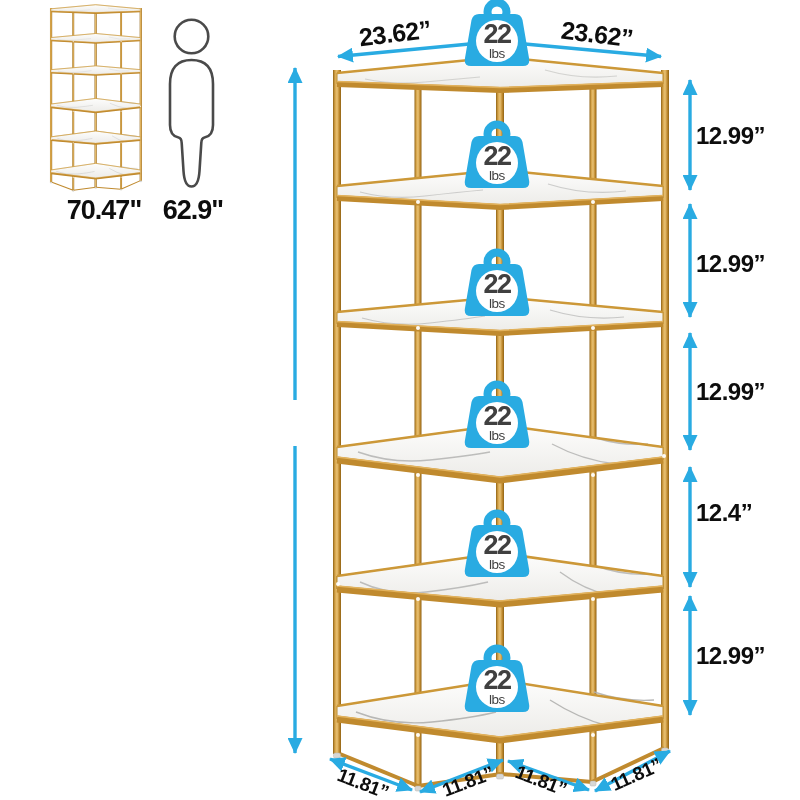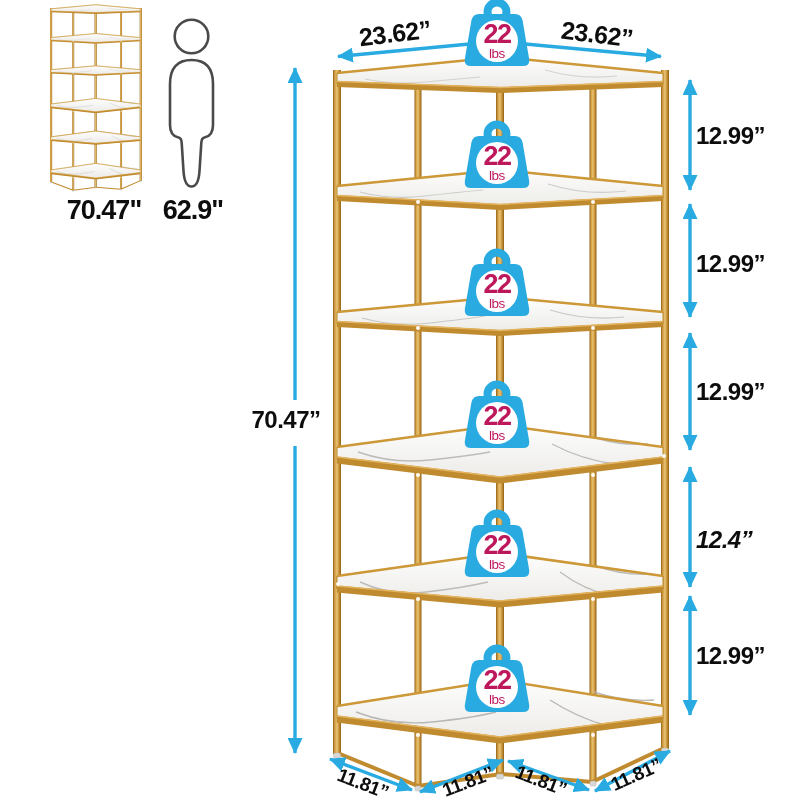--- a/index.html
+++ b/index.html
@@ -12,29 +12,29 @@
     position:absolute;font-weight:700;color:#0d0d0d;text-align:center;
     white-space:nowrap;line-height:1;letter-spacing:-0.5px;
   }
   .lbl-thumb-height {left:54px;  top:197px; width:100px; font-size:27px; letter-spacing:-1px;}
   .lbl-human-height {left:143px; top:197px; width:100px; font-size:27px; letter-spacing:-1px;}
   .lbl-top-left  {left:330px; top:21px; width:130px; font-size:25px; transform:rotate(-7deg);}
   .lbl-top-right {left:532px; top:22px; width:130px; font-size:25px; transform:rotate(7deg);}
   .lbl-total-height {left:226px; top:408px; width:120px; font-size:24px;}
   .lbl-seg{left:696px;width:80px;text-align:left;font-size:24px;}
   .lbl-seg-0{top:124px;} .lbl-seg-1{top:252px;} .lbl-seg-2{top:380px;}
-  .lbl-seg-3{top:528px;font-style:italic;} .lbl-seg-4{top:644px;}
+  .lbl-seg-3{top:501px;} .lbl-seg-4{top:644px;}
   .lbl-bot{width:90px;font-size:19px;}
   .lbl-bot-0{left:318px;top:774px;transform:rotate(21deg);}
   .lbl-bot-1{left:423px;top:772px;transform:rotate(-21deg);}
   .lbl-bot-2{left:496px;top:771px;transform:rotate(21deg);}
   .lbl-bot-3{left:591px;top:765px;transform:rotate(-24deg);}
   .badge-txt{
     position:absolute;left:467px;width:60px;height:44px;text-align:center;
-    color:#be185d;display:flex;flex-direction:column;align-items:center;justify-content:center;
+    color:#404040;display:flex;flex-direction:column;align-items:center;justify-content:center;
   }
   .badge-txt .v{font-size:27px;font-weight:700;line-height:0.9;letter-spacing:-1.5px;}
   .badge-txt .u{font-size:13.5px;font-weight:400;line-height:1;margin-top:1px;letter-spacing:-0.5px;}
   .badge-txt-0{top:19px;} .badge-txt-1{top:141px;} .badge-txt-2{top:269px;}
   .badge-txt-3{top:401px;} .badge-txt-4{top:530px;} .badge-txt-5{top:665px;}
 </style>
 </head>
 <body>
 
 <div class="canvas">
@@ -193,21 +193,20 @@
     <use href="#badge-shape" transform="translate(497,577)"></use>
     <use href="#badge-shape" transform="translate(497,712)"></use>
   </g>
 </svg>
 
 <div class="lbl lbl-thumb-height">70.47"</div>
 <div class="lbl lbl-human-height">62.9"</div>
 
 <div class="lbl lbl-top-left">23.62”</div>
 <div class="lbl lbl-top-right">23.62”</div>
-<div class="lbl lbl-total-height">70.47”</div>
 
 <div class="lbl lbl-seg lbl-seg-0">12.99”</div>
 <div class="lbl lbl-seg lbl-seg-1">12.99”</div>
 <div class="lbl lbl-seg lbl-seg-2">12.99”</div>
 <div class="lbl lbl-seg lbl-seg-3">12.4”</div>
 <div class="lbl lbl-seg lbl-seg-4">12.99”</div>
 
 <div class="lbl lbl-bot lbl-bot-0">11.81”</div>
 <div class="lbl lbl-bot lbl-bot-1">11.81”</div>
 <div class="lbl lbl-bot lbl-bot-2">11.81”</div>

